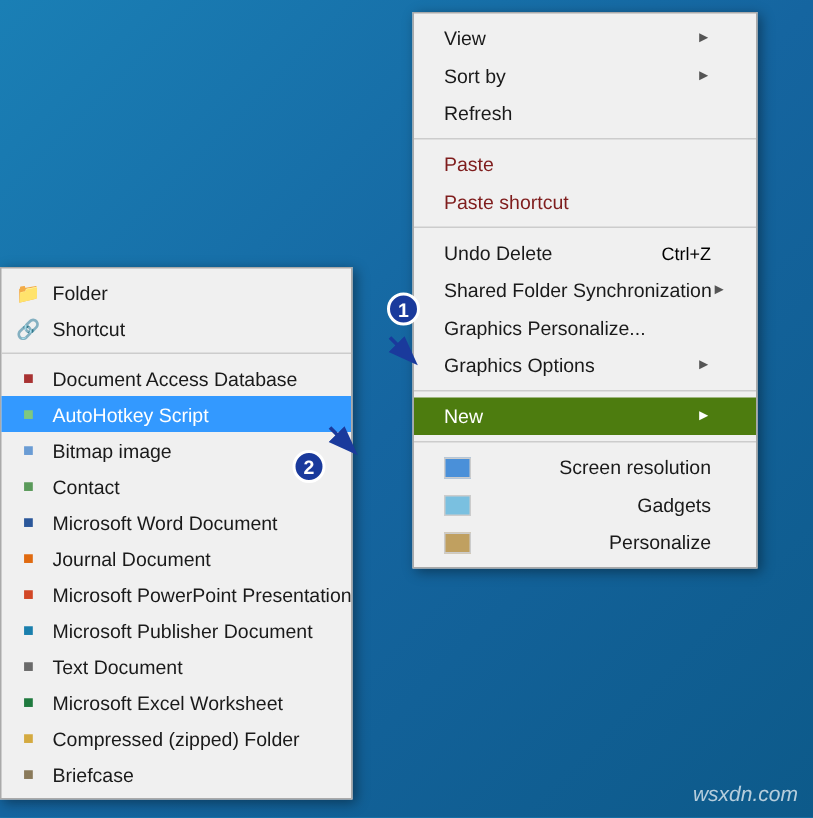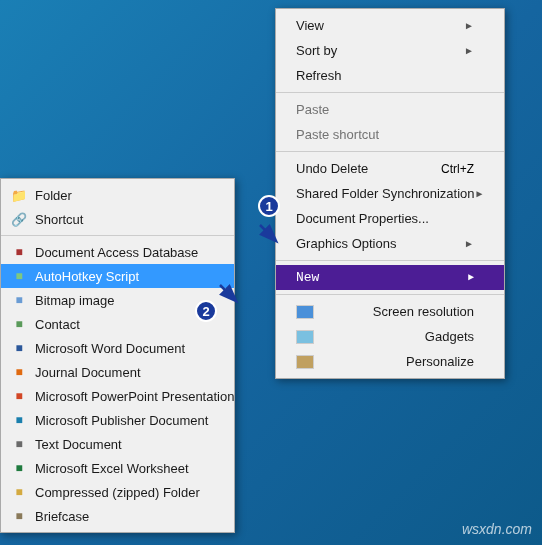--- a/index.html
+++ b/index.html
@@ -39,28 +39,27 @@
       cursor: pointer;
       display: flex;
       align-items: center;
       justify-content: space-between;
       color: #1a1a1a;
       white-space: nowrap;
       position: relative;
     }
 
     .menu-item.disabled {
-      color: #737373;
+      color: #7f1d1d;
       cursor: default;
     }
 
     .menu-item.highlighted {
-      background: #4c1d95;
+      background: #4d7c0f;
       color: white;
-      font-family: Liberation Mono, monospace;
     }
 
     .menu-separator {
       height: 1px;
       background: #ccc;
       margin: 4px 0;
     }
 
     .menu-arrow {
       font-size: 10px;
@@ -188,21 +187,21 @@
     <div class="menu-separator"></div>
     <div class="menu-item">
       <span>Undo Delete</span>
       <span class="menu-shortcut">Ctrl+Z</span>
     </div>
     <div class="menu-item">
       <span>Shared Folder Synchronization</span>
       <span class="menu-arrow">►</span>
     </div>
     <div class="menu-item">
-      <span>Document Properties...</span>
+      <span>Graphics Personalize...</span>
     </div>
     <div class="menu-item">
       <span>Graphics Options</span>
       <span class="menu-arrow">►</span>
     </div>
     <div class="menu-separator"></div>
     <div class="menu-item highlighted">
       <span>New</span>
       <span class="menu-arrow">►</span>
     </div>

